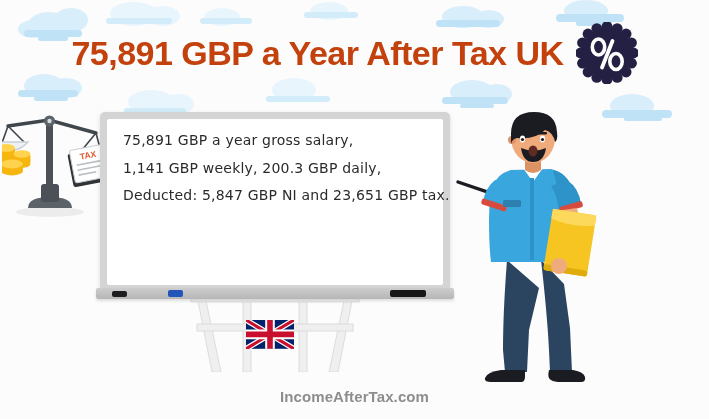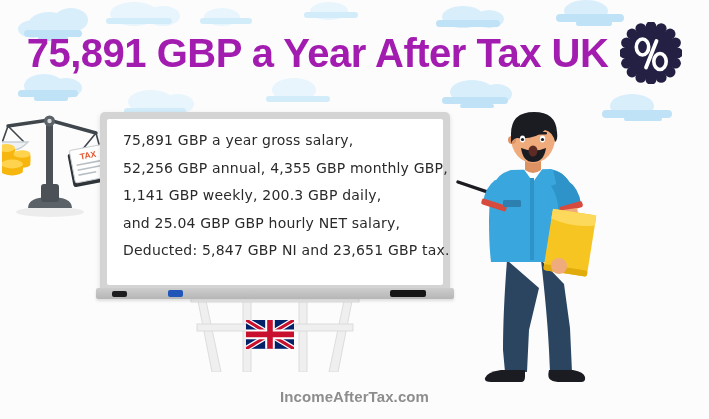--- a/index.html
+++ b/index.html
@@ -39,23 +39,23 @@
     width:709px;
     height:58px;
     display:flex;
     align-items:center;
     justify-content:center;
     gap:12px;
     z-index:20;
   }
   #page-title {
     font-family:"Liberation Sans", sans-serif;
-    font-size:40px;
+    font-size:34px;
     font-weight:bold;
-    color:#a21caf;
+    color:#c2410c;
     letter-spacing:-0.5px;
     white-space:nowrap;
     line-height:1;
   }
 
   
   #percent-badge {
     position:relative;
     width:62px; height:62px;
     flex:0 0 62px;
@@ -297,23 +297,21 @@
         <rect x="75" y="54" width="26" height="1.6" fill="#b9c0c5"></rect>
         <rect x="75" y="59" width="26" height="1.6" fill="#b9c0c5"></rect>
         <rect x="75" y="64" width="18" height="1.6" fill="#b9c0c5"></rect>
       </g>
     </svg>
   </div>
 
   <div id="whiteboard">
     <div id="whiteboard-surface">
       <div class="board-line">75,891 GBP a year gross salary,</div>
-      <div class="board-line">52,256 GBP annual, 4,355 GBP monthly GBP,</div>
       <div class="board-line">1,141 GBP weekly, 200.3 GBP daily,</div>
-      <div class="board-line">and 25.04 GBP GBP hourly NET salary,</div>
       <div class="board-line">Deducted: 5,847 GBP NI and 23,651 GBP tax.</div>
     </div>
   </div>
 
   <div id="whiteboard-tray">
     <div class="tray-item" id="marker-black"></div>
     <div class="tray-item" id="marker-blue"></div>
     <div class="tray-item" id="eraser-black"></div>
   </div>
 

